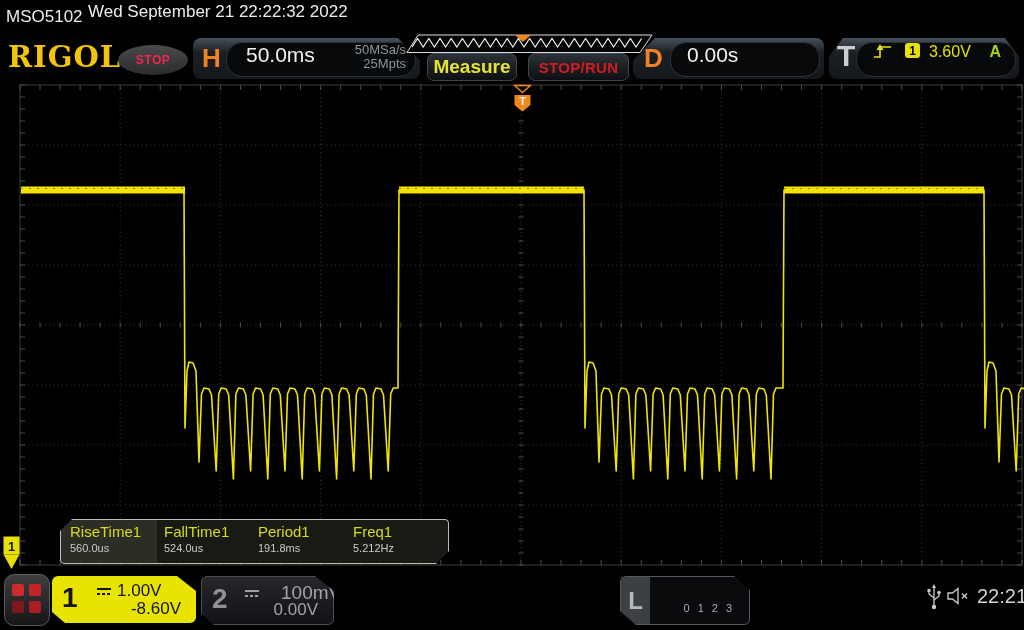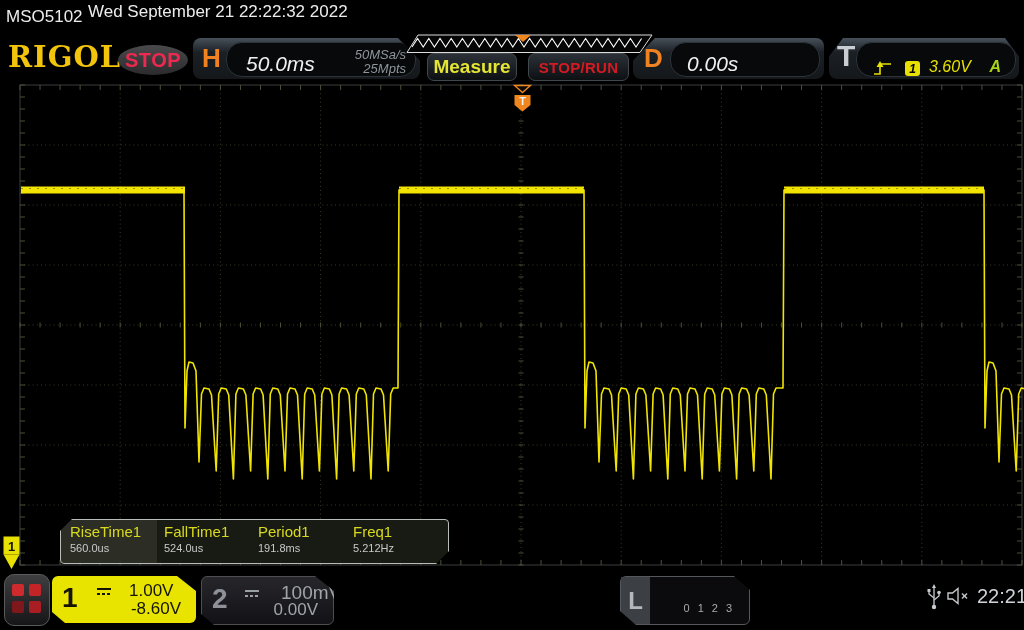--- a/index.html
+++ b/index.html
@@ -10,29 +10,29 @@
   #statusbar{position:absolute;left:0;top:0;width:100%;height:34px;color:#ececec;font-size:17px;}
   #statusbar .model{position:absolute;left:6px;top:7px;}
   #statusbar .datetime{position:absolute;left:88px;top:2px;}
 
   
   #toolbar{position:absolute;left:0;top:34px;width:100%;height:48px;z-index:5;}
   .brand{position:absolute;left:8px;top:6px;font-family:"DejaVu Serif",serif;font-weight:700;
          font-size:29px;color:#f2c40c;letter-spacing:1px;}
   .stop-pill{position:absolute;left:118px;top:11px;width:70px;height:30px;border-radius:50%;
          background:linear-gradient(180deg,#4a4a4c,#2b2b2d);display:flex;align-items:center;justify-content:center;}
-  .stop-pill span{color:#ee2950;font-weight:700;font-size:20px;letter-spacing:.5px;}
+  .stop-pill span{color:#ee2950;font-weight:700;font-size:12px;letter-spacing:.5px;}
   .tb-block{position:absolute;top:4px;height:41px;border-radius:8px;
          background:linear-gradient(180deg,#47505a 0%,#1b2025 35%,#14181b 100%);}
   #h-block{left:193px;width:227px;clip-path:polygon(0 0,calc(100% - 22px) 0,100% 55%,100% 100%,0 100%);}
   #d-block{left:633px;width:191px;clip-path:polygon(0 55%,22px 0,100% 0,100% 100%,0 100%);}
   #t-block{left:829px;width:190px;clip-path:polygon(14px 0,calc(100% - 14px) 0,100% 45%,100% 100%,0 100%,0 45%);}
   .tb-letter{position:absolute;top:5px;font-weight:700;font-size:26px;color:#f08222;}
   .tb-inset{position:absolute;top:4px;height:33px;background:#07090b;border:1px solid #2c343a;
-         border-radius:16px;display:flex;align-items:flex-end;font-style:italic;}
+         border-radius:16px;display:flex;align-items:flex-start;}
   #h-block .tb-letter{left:9px;}
   #h-inset{left:33px;width:188px;}
   #h-inset .tbase{font-size:21px;color:#f0f0f0;margin-left:19px;}
   #h-inset .srate{margin-left:auto;margin-right:9px;text-align:right;font-size:13px;line-height:14px;color:#8f959a;}
   #d-block .tb-letter{left:11px;}
   #d-inset{left:37px;width:148px;}
   #d-inset .delay{font-size:21px;color:#f0f0f0;margin-left:16px;}
   #t-block .t-letter{position:absolute;left:8px;top:1px;font-weight:700;font-size:30px;color:#c9ced2;}
   #t-inset{left:27px;width:158px;}
   #t-inset .trig-badge{width:15px;height:15px;background:#e8e000;border-radius:3px;color:#000;
@@ -67,21 +67,21 @@
 
   
   #bottombar{position:absolute;left:0;top:572px;width:100%;height:58px;z-index:5;}
   #menu-btn{position:absolute;left:4px;top:2px;width:44px;height:50px;border-radius:10px;
         border:1px solid #5a5a5c;background:linear-gradient(180deg,#3e3e40,#161618);}
   #menu-btn .sq{position:absolute;width:12px;height:12px;border-radius:2px;}
   .ch-pill{position:absolute;top:4px;height:47px;border-radius:6px;
         clip-path:polygon(0 0,calc(100% - 19px) 0,100% 15px,100% 100%,13px 100%,0 calc(100% - 11px));}
   #ch1-pill{left:52px;width:144px;background:#e8e400;}
   #ch1-pill .ch-num{position:absolute;left:10px;top:6px;font-weight:700;font-size:28px;color:#141400;}
-  #ch1-pill .ch-scale{position:absolute;left:44px;top:5px;font-size:17px;color:#141400;display:flex;align-items:center;gap:17px;}
+  #ch1-pill .ch-scale{position:absolute;left:44px;top:5px;font-size:17px;color:#141400;display:flex;align-items:center;gap:5px;}
   #ch1-pill .ch-offset{position:absolute;right:15px;bottom:4px;font-size:17px;color:#141400;}
   #ch2-pill{left:201px;width:131px;background:linear-gradient(180deg,#27272b,#121216);border:1px solid #4e4e52;}
   #ch2-pill .ch-num{position:absolute;left:10px;top:6px;font-weight:700;font-size:28px;color:#8e9298;}
   #ch2-pill .ch-scale{position:absolute;left:42px;top:5px;font-size:19px;color:#a0a4a8;display:flex;align-items:center;gap:21px;}
   #ch2-pill .ch-offset{position:absolute;right:15px;bottom:4px;font-size:17px;color:#a0a4a8;}
   #l-badge{position:absolute;left:620px;top:4px;width:128px;height:47px;background:#0b0b0d;border:1px solid #55585c;border-radius:6px;
         clip-path:polygon(0 0,calc(100% - 16px) 0,100% 14px,100% 100%,16px 100%,0 calc(100% - 14px));}
   #l-badge .l-tab{position:absolute;left:0;top:0;width:29px;height:100%;background:#3c4044;
         display:flex;align-items:center;justify-content:center;color:#b4b8bc;font-weight:700;font-size:24px;}
   #l-badge .l-digits{position:absolute;left:38px;top:6px;font-size:11px;color:#a6aaae;line-height:17px;white-space:pre;}

